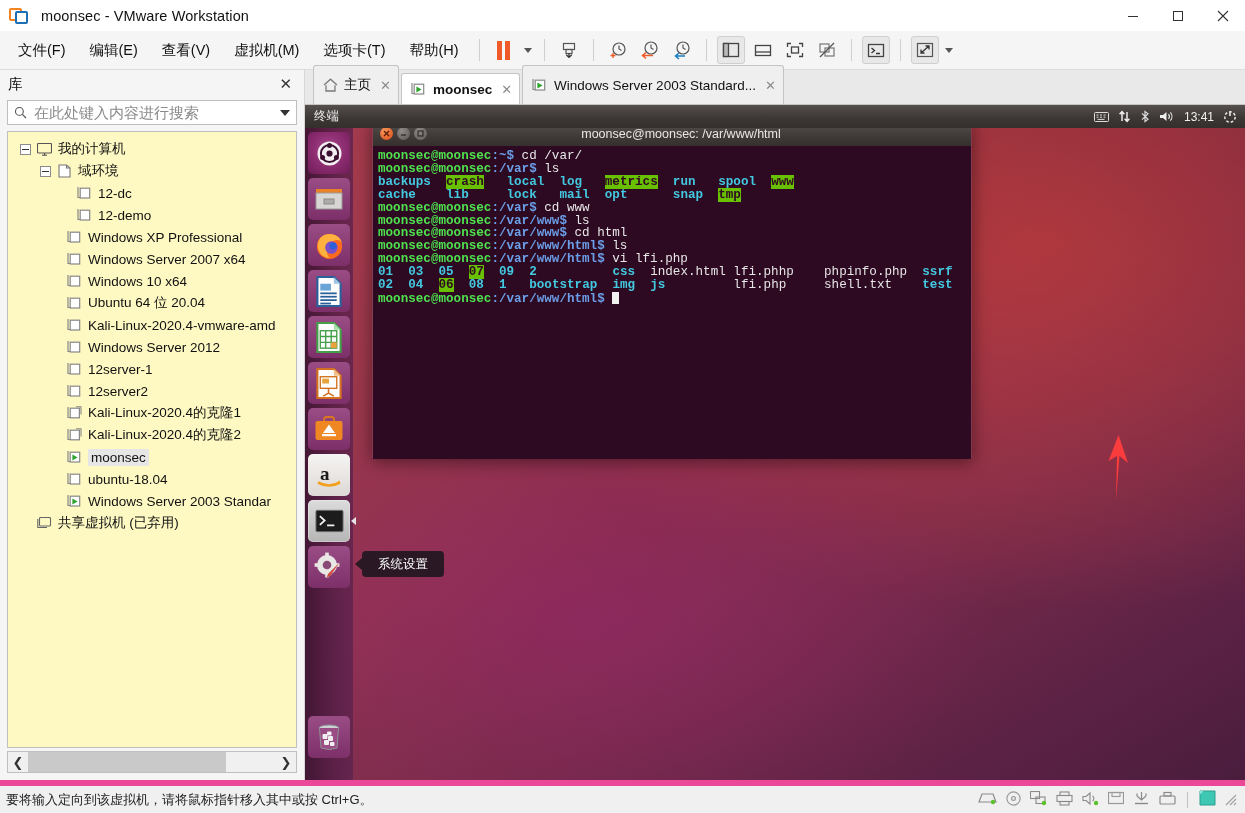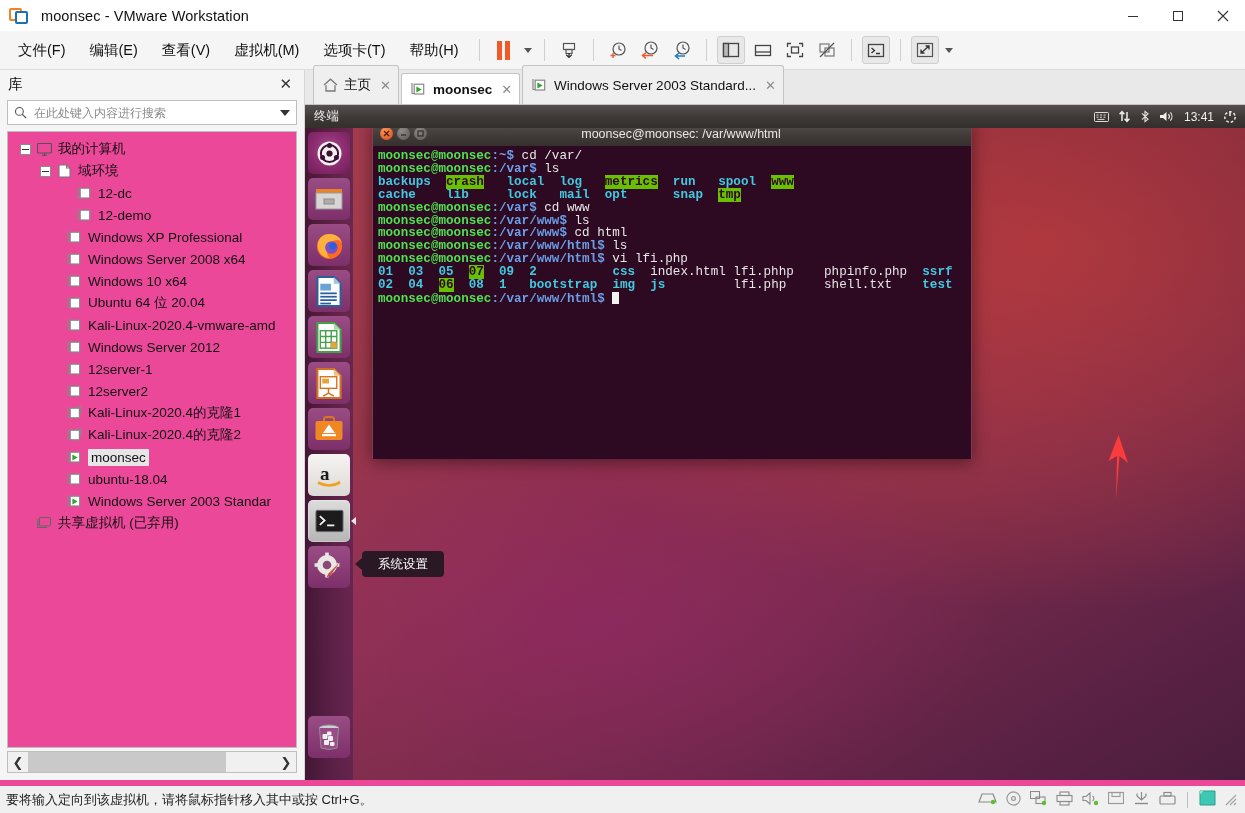--- a/index.html
+++ b/index.html
@@ -35,24 +35,24 @@
   
   .body{flex:1 1 auto;display:flex;min-height:0;}
 
   
   .library{width:304px;flex:0 0 304px;background:#f5f5f5;display:flex;flex-direction:column;border-right:1px solid #d6d6d6;}
   .lib-head{height:28px;display:flex;align-items:center;padding:0 8px;}
   .lib-title{font-size:14.5px;color:#111;}
   .lib-close{margin-left:auto;font-size:15px;color:#333;padding:0 4px;cursor:default;}
   .lib-search{margin:2px 7px 6px 7px;height:25px;background:#fff;border:1px solid #bfbfbf;display:flex;align-items:center;box-sizing:border-box;}
   .lib-search .mag{width:24px;display:flex;align-items:center;justify-content:center;}
-  .lib-search input{flex:1;border:0;outline:0;font-family:inherit;font-size:12px;color:#4d7c0f;background:transparent;}
+  .lib-search input{flex:1;border:0;outline:0;font-family:inherit;font-size:15px;color:#4d7c0f;background:transparent;}
   .lib-search input::placeholder{color:#8a8a8a;}
   .lib-search .dd{width:22px;display:flex;align-items:center;justify-content:center;}
-  .tree-wrap{flex:1 1 auto;margin:0 7px;background:#ec4899;border:1px solid #bfbfbf;overflow:hidden;position:relative;}
+  .tree-wrap{flex:1 1 auto;margin:0 7px;background:#fef9c3;border:1px solid #bfbfbf;overflow:hidden;position:relative;}
   .tree{padding:6px 0 0 0;}
   .trow{height:22px;display:flex;align-items:center;font-size:13.5px;color:#111;white-space:nowrap;cursor:default;}
   .trow .sel{background:#e6e6e6;padding:1px 3px;border-radius:1px;}
   .expander{width:11px;height:11px;border:1px solid #8b8b8b;background:#fff;display:inline-flex;align-items:center;justify-content:center;margin-right:5px;flex:0 0 auto;position:relative;box-sizing:border-box;}
   .expander:before{content:"";position:absolute;width:7px;height:1px;background:#333;}
   .ticon{width:17px;height:16px;margin-right:5px;flex:0 0 auto;display:flex;align-items:center;justify-content:center;}
   .hscroll{height:22px;margin:3px 7px 7px 7px;background:#f0f0f0;border:1px solid #bfbfbf;display:flex;align-items:center;box-sizing:border-box;}
   .hs-btn{width:20px;height:20px;display:flex;align-items:center;justify-content:center;color:#333;font-size:13px;}
   .hs-track{flex:1;height:20px;position:relative;}
   .hs-thumb{position:absolute;left:0;top:0;height:20px;width:198px;background:#c9c9c9;}
@@ -327,21 +327,21 @@
               <span>Windows XP Professional</span>
             </div>
             <div class="trow" style="padding-left: 42px;">
               <span style="width: 16px; flex: 0 0 auto;"></span>
               <span class="ticon">
                 <svg width="15" height="14" viewBox="0 0 15 14">
                   <path d="M1 1 V11.5 H3" fill="none" stroke="#888" stroke-width="1.2"></path>
                   <rect x="3.2" y="2.2" width="9.5" height="9.8" fill="#fff" stroke="#888" stroke-width="1.2"></rect>
                 </svg>
               </span>
-              <span>Windows Server 2008 x64</span>
+              <span>Windows Server 2007 x64</span>
             </div>
             <div class="trow" style="padding-left: 42px;">
               <span style="width: 16px; flex: 0 0 auto;"></span>
               <span class="ticon">
                 <svg width="15" height="14" viewBox="0 0 15 14">
                   <path d="M1 1 V11.5 H3" fill="none" stroke="#888" stroke-width="1.2"></path>
                   <rect x="3.2" y="2.2" width="9.5" height="9.8" fill="#fff" stroke="#888" stroke-width="1.2"></rect>
                 </svg>
               </span>
               <span>Windows 10 x64</span>

